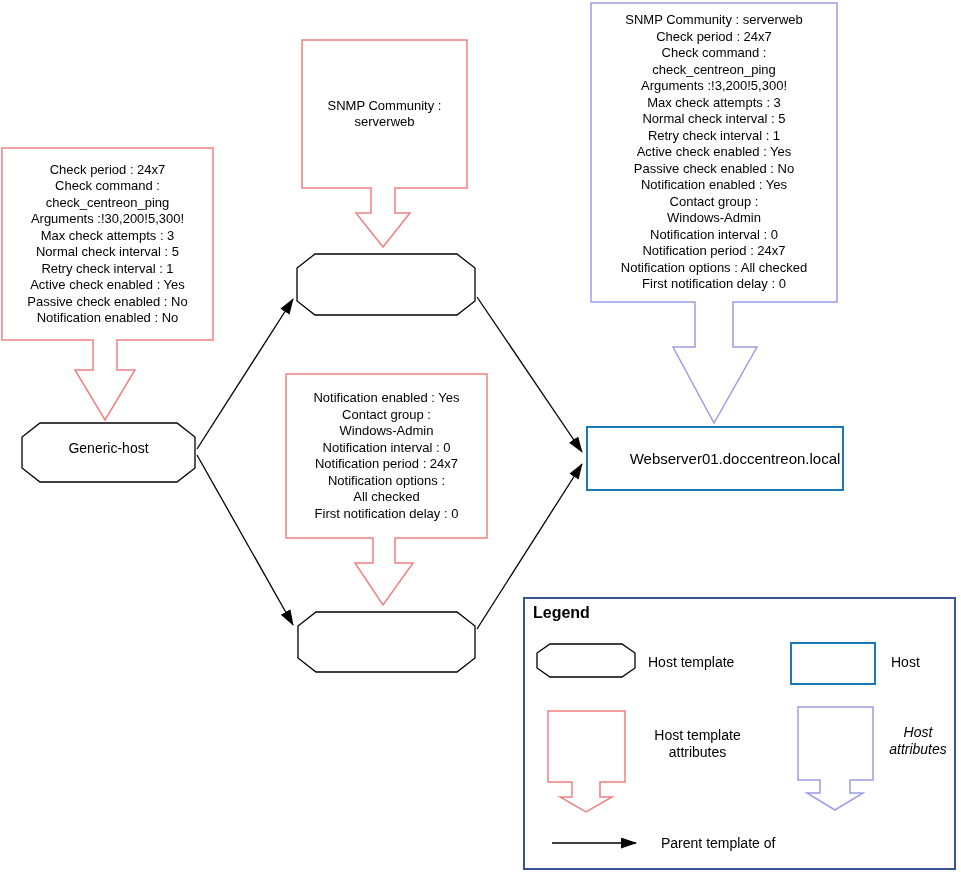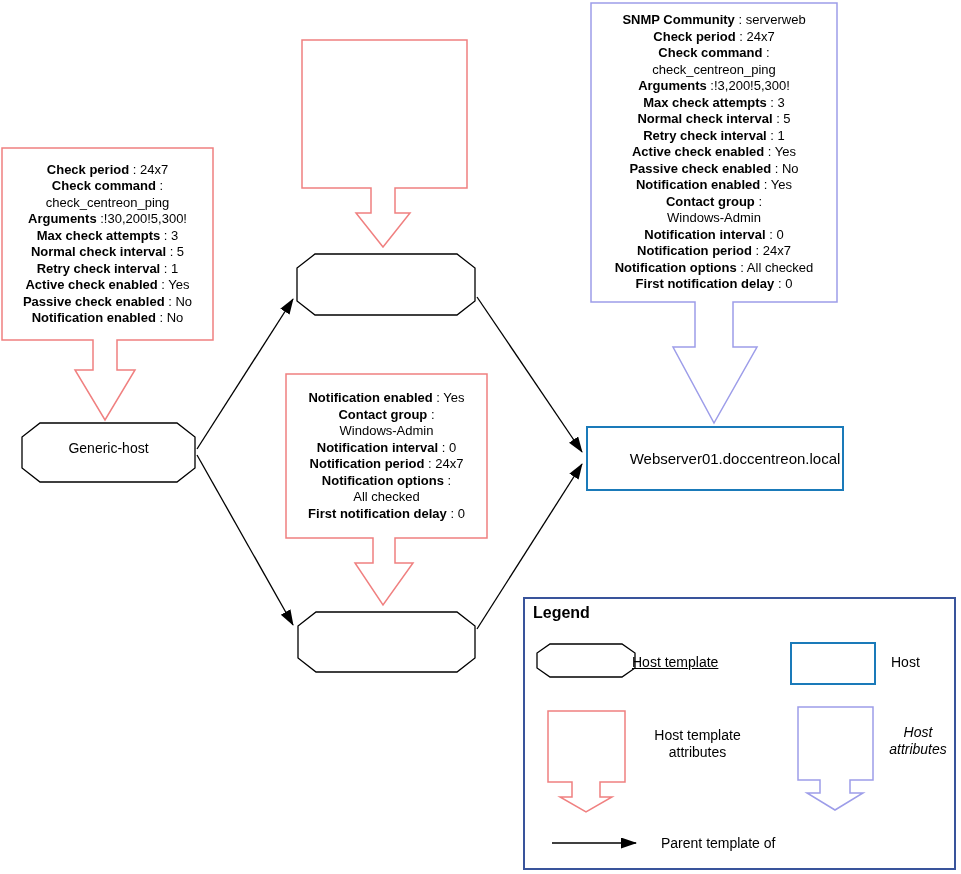--- a/index.html
+++ b/index.html
@@ -13,21 +13,21 @@
 
   
   .attr-text {
     position:absolute;
     display:flex; flex-direction:column;
     justify-content:center; align-items:center;
     text-align:center;
     font-size:13px; line-height:16.5px;
     white-space:nowrap;
   }
-  .attr-line .b { font-weight:bold; }
+  .attr-line .b { font-weight:normal; }
 
   
   .node-label {
     position:absolute;
     display:flex; align-items:center; justify-content:center;
     text-align:center; font-size:14px;
   }
   .host-label { font-size:15px;padding-left:20px; }
 
   
@@ -81,20 +81,24 @@
       <div class="attr-line"><span>check_centreon_ping</span></div>
       <div class="attr-line"><span class="b">Arguments</span><span> :!30,200!5,300!</span></div>
       <div class="attr-line"><span class="b">Max check attempts</span><span> : 3</span></div>
       <div class="attr-line"><span class="b">Normal check interval</span><span> : 5</span></div>
       <div class="attr-line"><span class="b">Retry check interval</span><span> : 1</span></div>
       <div class="attr-line"><span class="b">Active check enabled</span><span> : Yes</span></div>
       <div class="attr-line"><span class="b">Passive check enabled</span><span> : No</span></div>
       <div class="attr-line"><span class="b">Notification enabled</span><span> : No</span></div>
     </div>
 
+  <div class="attr-text" style="left:302px; top:40px; width:165px; height:148px;">
+      <div class="attr-line"><span class="b">SNMP Community</span><span> :</span></div>
+      <div class="attr-line"><span>serverweb</span></div>
+    </div>
 
   <div class="attr-text" style="left:286px; top:374px; width:201px; height:164px;">
       <div class="attr-line"><span class="b">Notification enabled</span><span> : Yes</span></div>
       <div class="attr-line"><span class="b">Contact group</span><span> :</span></div>
       <div class="attr-line"><span>Windows-Admin</span></div>
       <div class="attr-line"><span class="b">Notification interval</span><span> : 0</span></div>
       <div class="attr-line"><span class="b">Notification period</span><span> : 24x7</span></div>
       <div class="attr-line"><span class="b">Notification options</span><span> :</span></div>
       <div class="attr-line"><span>All checked</span></div>
       <div class="attr-line"><span class="b">First notification delay</span><span> : 0</span></div>
@@ -117,19 +121,19 @@
       <div class="attr-line"><span class="b">Notification interval</span><span> : 0</span></div>
       <div class="attr-line"><span class="b">Notification period</span><span> : 24x7</span></div>
       <div class="attr-line"><span class="b">Notification options</span><span> : All checked</span></div>
       <div class="attr-line"><span class="b">First notification delay</span><span> : 0</span></div>
     </div>
 
   <div class="node-label" style="left:22px; top:423px; width:173px; height:50px;">Generic-host</div>
   <div class="node-label host-label" style="left:587px; top:427px; width:256px; height:63px;">Webserver01.doccentreon.local</div>
 
   <div class="legend-title">Legend</div>
-  <div class="legend-label" style="left:632px; top:654px;text-decoration:underline;">Host template</div>
+  <div class="legend-label" style="left:648px; top:654px;">Host template</div>
   <div class="legend-label" style="left:891px; top:654px;">Host</div>
   <div class="legend-label center" style="left:645px; top:727px; width:105px;">Host template attributes</div>
   <div class="legend-label center" style="left:883px; top:724px; width:70px;font-style:italic;">Host attributes</div>
   <div class="legend-label" style="left:661px; top:835px;">Parent template of</div>
 
 </div>
 
 </body></html>

